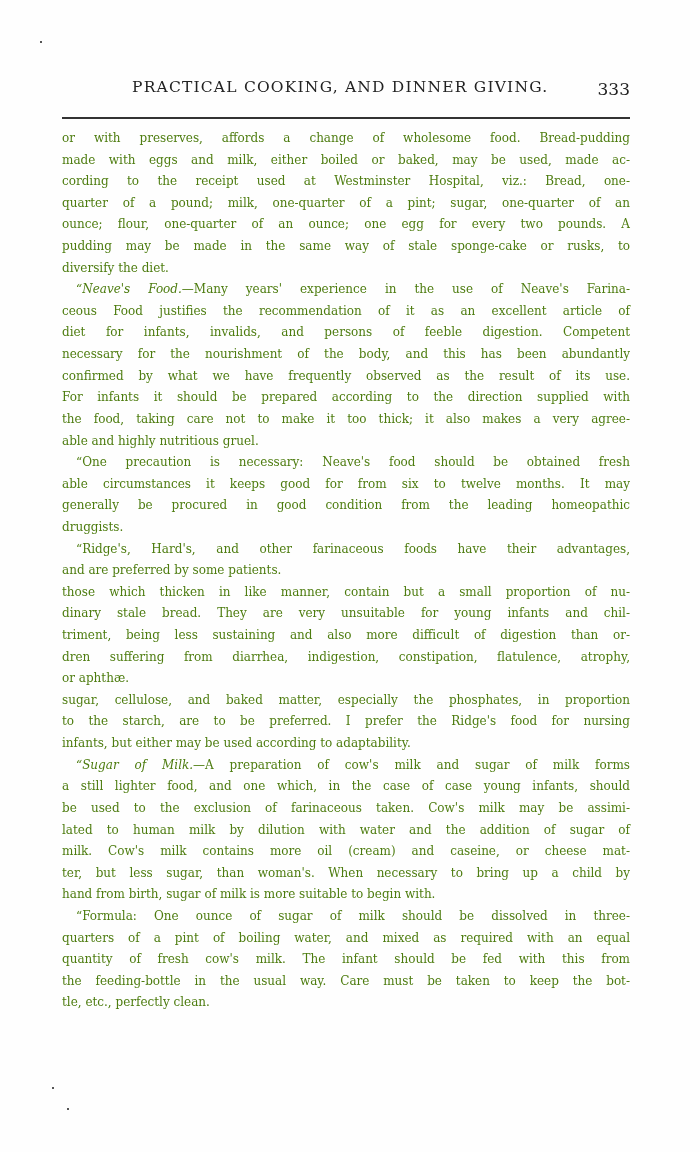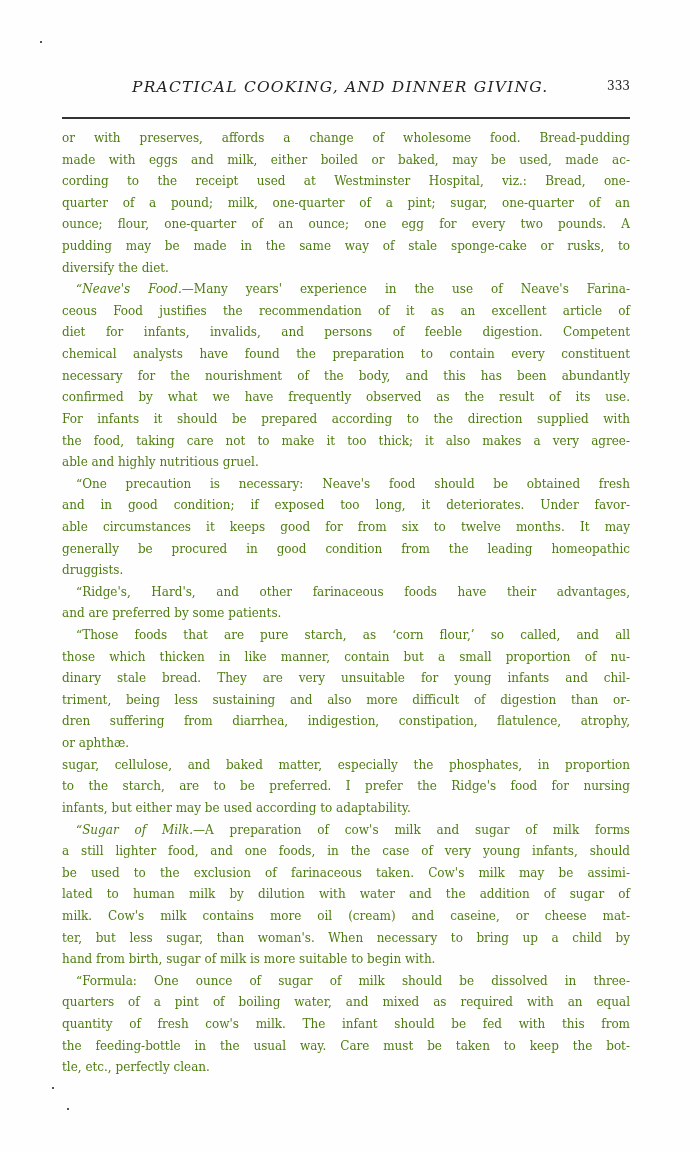--- a/index.html
+++ b/index.html
@@ -1,22 +1,22 @@
 <!DOCTYPE html>
 <html><head>
 <meta charset="utf-8">
 <style>
   html, body { margin: 0; padding: 0; background: #ffffff; }
   body { width: 700px; height: 1152px; position: relative; overflow: hidden; }
   .page { position: absolute; left: 0; top: 0; width: 700px; height: 1152px; background: #fefefe; }
   .speck { position: absolute; width: 2px; height: 2px; background: #555; }
   .running-head { position: absolute; left: 62px; top: 78px; width: 568px; height: 26px;
     font-family: "DejaVu Serif", serif; color: #222; }
-  .running-title { position: absolute; left: 70px; top: 0; font-style: italic; font-size: 15.5px; letter-spacing: 1.2px; white-space: nowrap; }
-  .page-number { position: absolute; right: 0; top: 1px; font-size: 12px; }
+  .running-title { position: absolute; left: 70px; top: 0; font-size: 15.5px; letter-spacing: 1.2px; white-space: nowrap; }
+  .page-number { position: absolute; right: 0; top: 1px; font-size: 17px; }
   .rule { position: absolute; left: 62px; top: 117px; width: 568px; height: 1.5px; background: #333; }
   .body-text { position: absolute; left: 62px; top: 128px; width: 568px;
     font-family: "DejaVu Serif", serif; font-size: 12px; line-height: 21.62px; color: #4d7c0f; }
   .line { display: block; white-space: nowrap; text-align: justify; text-align-last: justify; height: 21.62px; }
   .line.last { text-align-last: left; }
   .line.indent { padding-left: 14px; }
   .it { font-style: italic; margin-top: 12px; }
 </style>
 </head>
 <body>
@@ -36,44 +36,41 @@
       <span class="line"><span>or with preserves, affords a change of wholesome food.  Bread-pudding</span></span>
       <span class="line"><span>made with eggs and milk, either boiled or baked, may be used, made ac-</span></span>
       <span class="line"><span>cording to the receipt used at Westminster Hospital, viz.: Bread, one-</span></span>
       <span class="line"><span>quarter of a pound; milk, one-quarter of a pint; sugar, one-quarter of an</span></span>
       <span class="line"><span>ounce; flour, one-quarter of an ounce; one egg for every two pounds.  A</span></span>
       <span class="line"><span>pudding may be made in the same way of stale sponge-cake or rusks, to</span></span>
       <span class="line last"><span>diversify the diet.</span></span>
       <span class="line indent"><span class="it">“Neave's Food.</span><span>—Many years' experience in the use of Neave's Farina-</span></span>
       <span class="line"><span>ceous Food justifies the recommendation of it as an excellent article of</span></span>
       <span class="line"><span>diet for infants, invalids, and persons of feeble digestion.  Competent</span></span>
-      <span class="line"><span>chemical analysts have found the preparation to contain every constituent</span></span>
       <span class="line"><span>necessary for the nourishment of the body, and this has been abundantly</span></span>
       <span class="line"><span>confirmed by what we have frequently observed as the result of its use.</span></span>
       <span class="line"><span>For infants it should be prepared according to the direction supplied with</span></span>
       <span class="line"><span>the food, taking care not to make it too thick; it also makes a very agree-</span></span>
       <span class="line last"><span>able and highly nutritious gruel.</span></span>
       <span class="line indent"><span>“One precaution is necessary: Neave's food should be obtained fresh</span></span>
-      <span class="line"><span>and in good condition; if exposed too long, it deteriorates.  Under favor-</span></span>
       <span class="line"><span>able circumstances it keeps good for from six to twelve months.  It may</span></span>
       <span class="line"><span>generally be procured in good condition from the leading homeopathic</span></span>
       <span class="line last"><span>druggists.</span></span>
       <span class="line indent"><span>“Ridge's, Hard's, and other farinaceous foods have their advantages,</span></span>
       <span class="line last"><span>and are preferred by some patients.</span></span>
-      <span class="line indent"><span>“Those foods that are pure starch, as ‘corn flour,’ so called, and all</span></span>
       <span class="line"><span>those which thicken in like manner, contain but a small proportion of nu-</span></span>
       <span class="line"><span>dinary stale bread.  They are very unsuitable for young infants and chil-</span></span>
       <span class="line"><span>triment, being less sustaining and also more difficult of digestion than or-</span></span>
       <span class="line"><span>dren suffering from diarrhea, indigestion, constipation, flatulence, atrophy,</span></span>
       <span class="line last"><span>or aphthæ.</span></span>
       <span class="line"><span>sugar, cellulose, and baked matter, especially the phosphates, in proportion</span></span>
       <span class="line"><span>to the starch, are to be preferred.  I prefer the Ridge's food for nursing</span></span>
       <span class="line last"><span>infants, but either may be used according to adaptability.</span></span>
       <span class="line indent"><span class="it">“Sugar of Milk.</span><span>—A preparation of cow's milk and sugar of milk forms</span></span>
-      <span class="line"><span>a still lighter food, and one foods, in the case of very young infants, should</span></span>
+      <span class="line"><span>a still lighter food, and one which, in the case of case young infants, should</span></span>
       <span class="line"><span>be used to the exclusion of farinaceous taken.  Cow's milk may be assimi-</span></span>
       <span class="line"><span>lated to human milk by dilution with water and the addition of sugar of</span></span>
       <span class="line"><span>milk.  Cow's milk contains more oil (cream) and caseine, or cheese mat-</span></span>
       <span class="line"><span>ter, but less sugar, than woman's.  When necessary to bring up a child by</span></span>
       <span class="line last"><span>hand from birth, sugar of milk is more suitable to begin with.</span></span>
       <span class="line indent"><span>“Formula: One ounce of sugar of milk should be dissolved in three-</span></span>
       <span class="line"><span>quarters of a pint of boiling water, and mixed as required with an equal</span></span>
       <span class="line"><span>quantity of fresh cow's milk.  The infant should be fed with this from</span></span>
       <span class="line"><span>the feeding-bottle in the usual way.  Care must be taken to keep the bot-</span></span>
       <span class="line last"><span>tle, etc., perfectly clean.</span></span>

